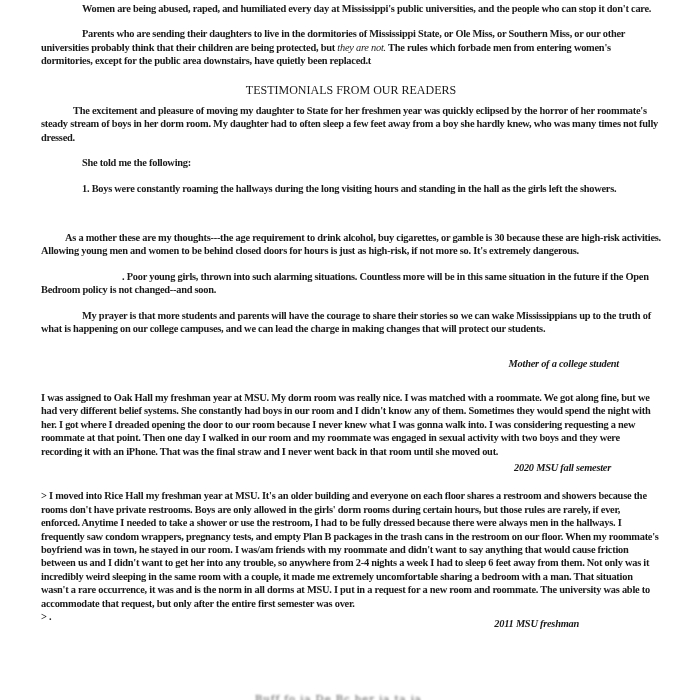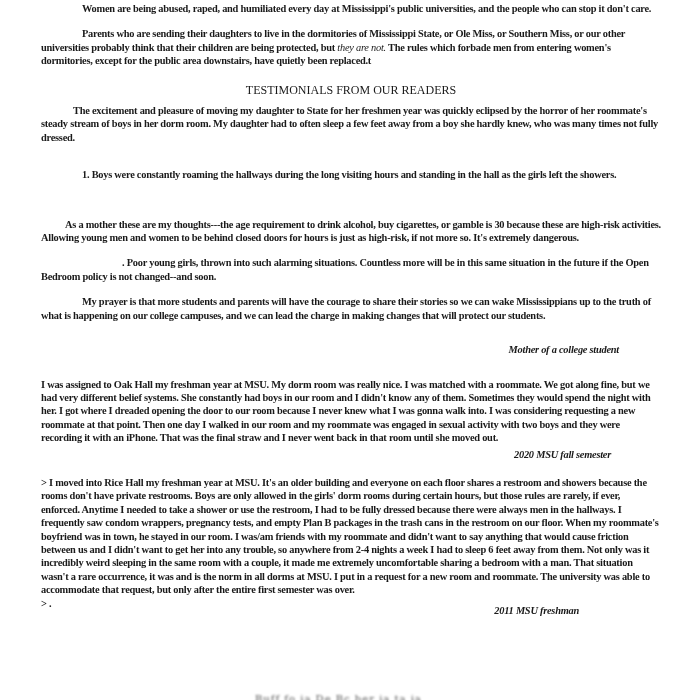--- a/index.html
+++ b/index.html
@@ -41,20 +41,21 @@
   <p class="p indent">Women are being abused, raped, and humiliated every day at Mississippi's public universities, and the people who can stop it don't care.</p>
   <div class="gap-m"></div>
   <p class="p indent"><span>Parents who are sending their daughters to live in the dormitories of Mississippi State, or Ole Miss, or Southern Miss, or our other universities probably think that their children are being protected, but </span><i style="font-weight:normal">they are not.</i><span> The rules which forbade men from entering women's dormitories, except for the public area downstairs, have quietly been replaced.t</span></p>
 
   <div class="gap-m" style="height:16px"></div>
   <h2 class="heading">TESTIMONIALS FROM OUR READERS</h2>
   <div class="gap-s" style="height:7px"></div>
 
   <p class="p indent-sm">The excitement and pleasure of moving my daughter to State for her freshmen year was quickly eclipsed by the horror of her roommate's steady stream of boys in her dorm room.   My daughter had to often sleep a few feet away from a boy she hardly knew, who was many times not fully dressed.</p>
   <div class="gap-m"></div>
+  <p class="p indent">She told me the following:</p>
   <div class="gap-m"></div>
   <p class="p indent">1. Boys were constantly roaming the hallways during the long visiting hours and standing in the hall as the girls left the showers.</p>
   <div class="gap-m"></div>
   <div class="gap-m"></div>
   <div class="gap-m"></div>
   <p class="p" style="text-indent:24px">As a mother these are my thoughts---the age requirement to drink alcohol, buy cigarettes, or gamble is 30 because these are high-risk activities.  Allowing young men and women to be behind closed doors for hours is just as high-risk, if not more so.  It's extremely dangerous.</p>
   <div class="gap-m"></div>
   <p class="p" style="text-indent:81px">.  Poor young girls, thrown into such alarming situations.  Countless more will be in this same situation in the future if the Open Bedroom policy is not changed--and soon.</p>
   <div class="gap-m"></div>
   <p class="p indent">My prayer is that more students and parents will have the courage to share their stories so we can wake Mississippians up to the truth of what is happening on our college campuses, and we can lead the charge in making changes that will protect our students.</p>

